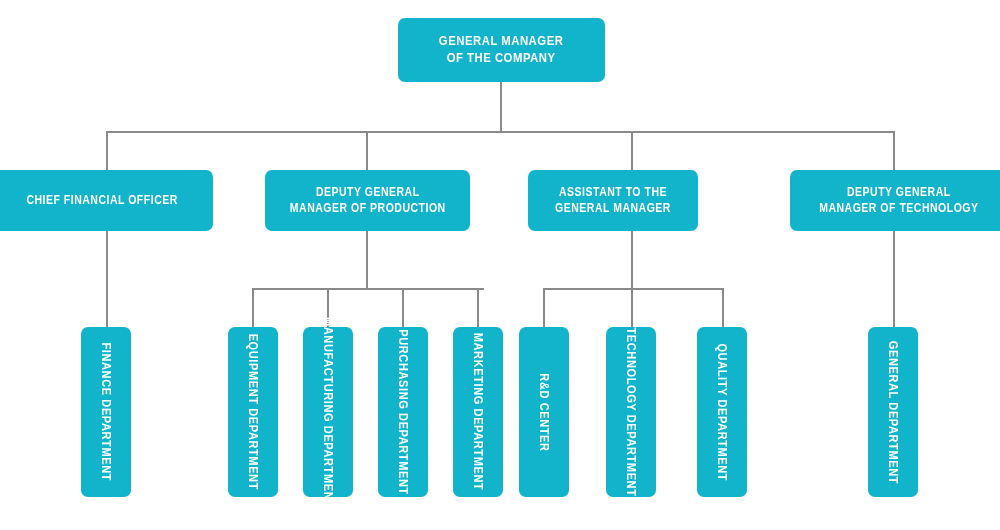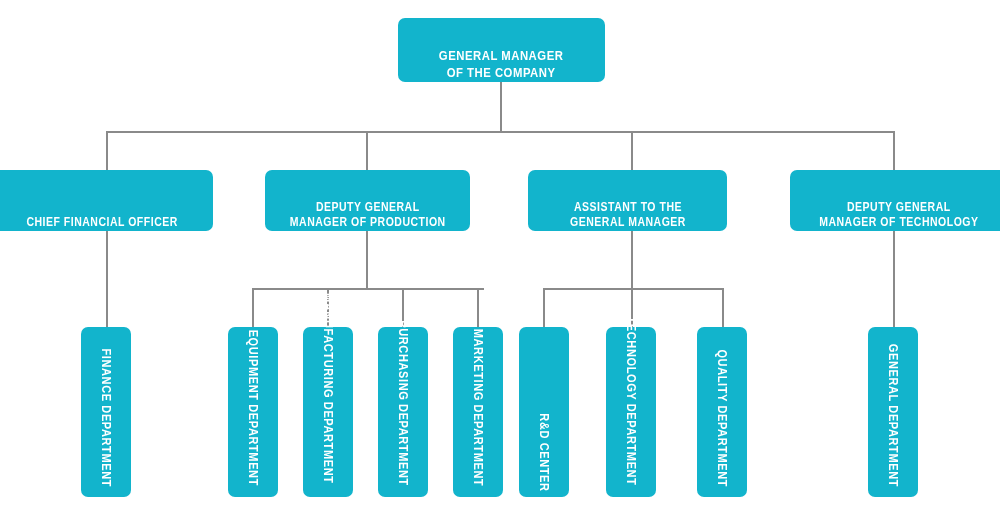--- a/index.html
+++ b/index.html
@@ -4,21 +4,21 @@
 <style>
   html,body{margin:0;padding:0;background:#ffffff;}
   #chart{
     position:relative;width:1000px;height:530px;
     background:#ffffff;overflow:hidden;
     font-family:"Liberation Sans","DejaVu Sans",sans-serif;
   }
   .node{
     position:absolute;box-sizing:border-box;
     background:#12b4cc;border-radius:7px;
-    display:flex;align-items:flex-end;justify-content:center;
+    display:flex;align-items:center;justify-content:center;
     color:#ffffff;text-transform:uppercase;
     font-weight:bold;letter-spacing:.4px;
     z-index:3;
   }
   .node .lbl{
     display:block;text-align:center;line-height:1.25;
     font-size:12.5px;letter-spacing:.6px;
     transform:scaleX(.84);
     white-space:pre-line;
   }
@@ -69,21 +69,21 @@
 OF THE COMPANY</span>
   </div>
 
   <div class="node" style="left:-8px;top:170px;width:221px;height:61px;">
     <span class="lbl">CHIEF FINANCIAL OFFICER</span>
   </div>
   <div class="node" style="left:265px;top:170px;width:205px;height:61px;">
     <span class="lbl">DEPUTY GENERAL
 MANAGER OF PRODUCTION</span>
   </div>
-  <div class="node" style="left:528px;top:170px;width:199px;height:61px;">
+  <div class="node" style="left:528px;top:170px;width:170px;height:61px;">
     <span class="lbl">ASSISTANT TO THE
 GENERAL MANAGER</span>
   </div>
   <div class="node" style="left:790px;top:170px;width:218px;height:61px;">
     <span class="lbl">DEPUTY GENERAL
 MANAGER OF TECHNOLOGY</span>
   </div>
 
   <div class="node vert" style="left:81px;top:327px;width:50px;height:170px;">
     <span class="lbl">FINANCE DEPARTMENT</span>

